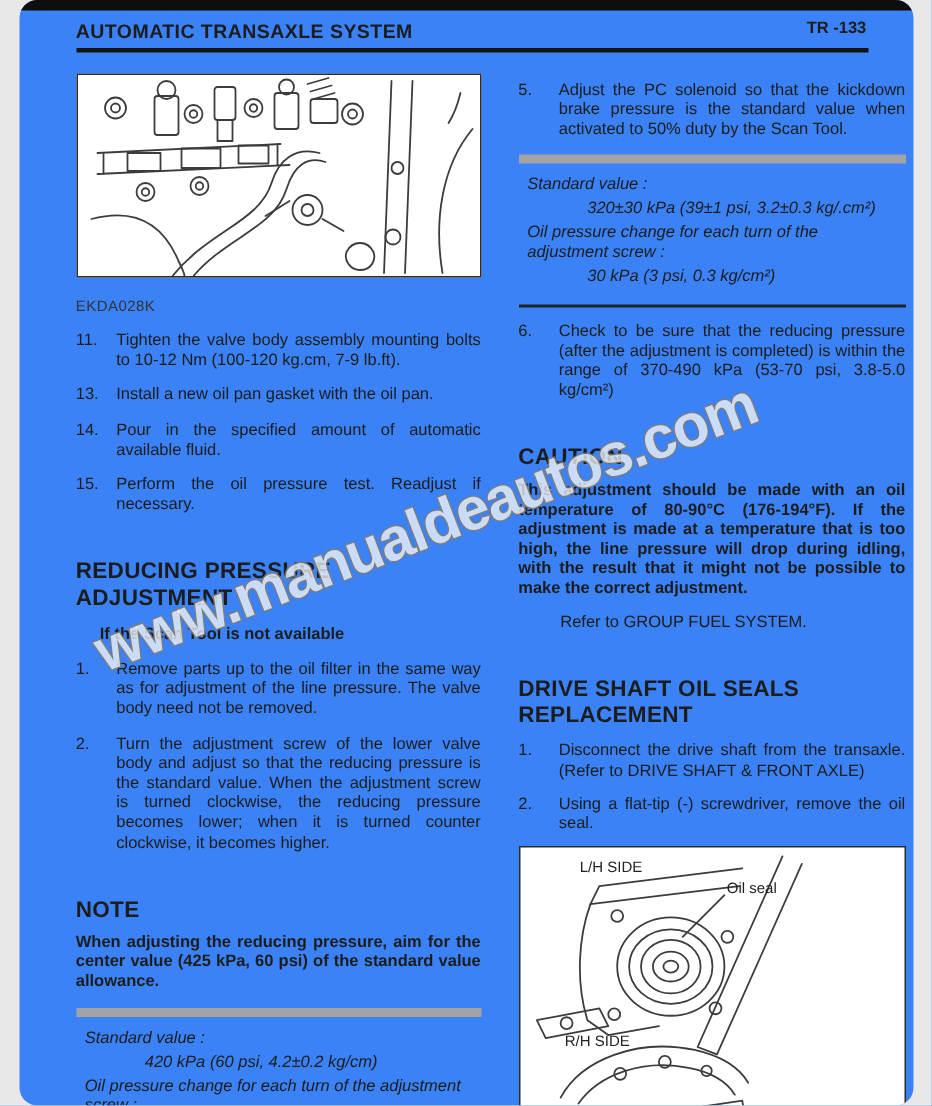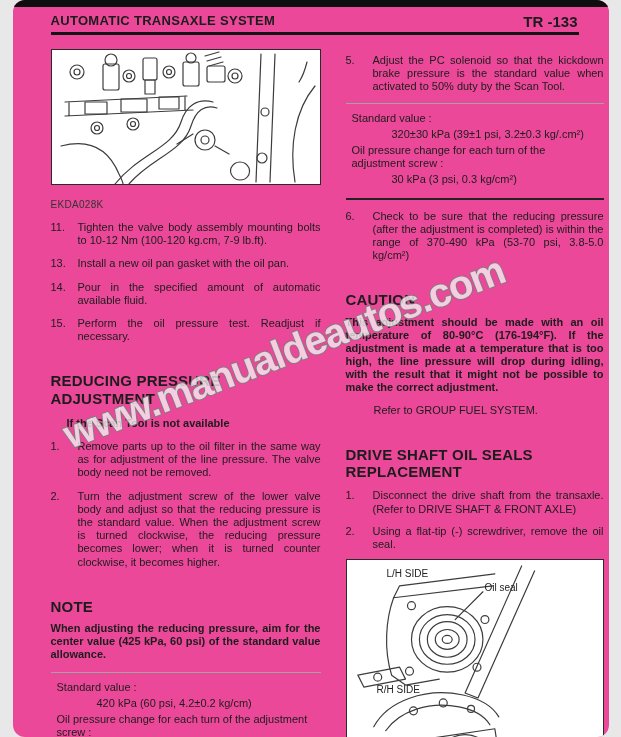--- a/index.html
+++ b/index.html
@@ -1,46 +1,46 @@
 <!DOCTYPE html>
 <html><head>
 <meta charset="utf-8">
 <style>
   * { margin:0; padding:0; box-sizing:border-box; }
   html,body { background:#e8e8e8; }
   .page {
     position:relative; width:596px; height:737px; margin:0 auto;
-    background:#ec4899; overflow:hidden;
+    background:#3b82f6; overflow:hidden;
     font-family:"Liberation Sans","DejaVu Sans",sans-serif;
     color:#1c1c1c; font-size:11px; line-height:1.2;border-radius:12px;
   }
   .topbar { position:absolute; left:0; top:0; width:621px; height:7px; background:#0e0e0e; }
   .hdr-title { position:absolute; left:38px; top:13px; font-size:13px; font-weight:bold; letter-spacing:.3px; }
-  .hdr-page  { position:absolute; right:31px; top:13px; font-size:15px; font-weight:bold; }
+  .hdr-page  { position:absolute; right:31px; top:13px; font-size:11px; font-weight:bold; }
   .hdr-rule  { position:absolute; left:38px; right:30px; top:32px; height:3px; background:#141414; }
 
   .col { position:absolute; top:46px; }
   .col.left  { left:38px;  width:270px; }
   .col.right { left:333px; width:258px; }
 
   .figbox { position:relative; border:1px solid #2a2a2a; background:#fff; overflow:hidden; }
   .figbox.f1 { margin-top:3px; height:136px; }
   .figbox.f2 { margin-top:8px; height:270px; }
   .figcap { margin-top:14px; text-align:left; font-size:10px; color:#333; letter-spacing:.3px; }
 
   .step { display:flex; margin-top:10px; }
   .step .n { width:27px; flex:none; }
   .step .t { flex:1; text-align:justify; }
 
   .h1 { margin-top:29px; font-size:15px; font-weight:bold; letter-spacing:.2px; line-height:1.15; }
   .sub { margin-top:10px; font-weight:bold;padding-left:16px; }
   .boldp { margin-top:7px; font-weight:bold; text-align:justify; }
   .plain { margin-top:9px;padding-left:28px; }
 
-  .vbox { margin-top:10px; border-top:1px solid #a3a3a3; border-bottom:2px solid #222; padding:6px 4px 8px 6px; }
+  .vbox { margin-top:10px; border-top:6px solid #a3a3a3; border-bottom:2px solid #222; padding:6px 4px 8px 6px;font-style:italic; }
   .vbox .lbl { margin:2px 0; }
   .vbox .val { margin:3px 0 3px 40px; }
 
   .watermark {
     position:absolute; left:52px; top:412px; z-index:6;
     font-size:40px; font-weight:bold; letter-spacing:-1px; white-space:nowrap;
     color:rgba(255,255,255,0.72);
     -webkit-text-stroke:2px rgba(125,125,125,0.8);
     paint-order:stroke;
     transform:rotate(-21deg); transform-origin:left center;

